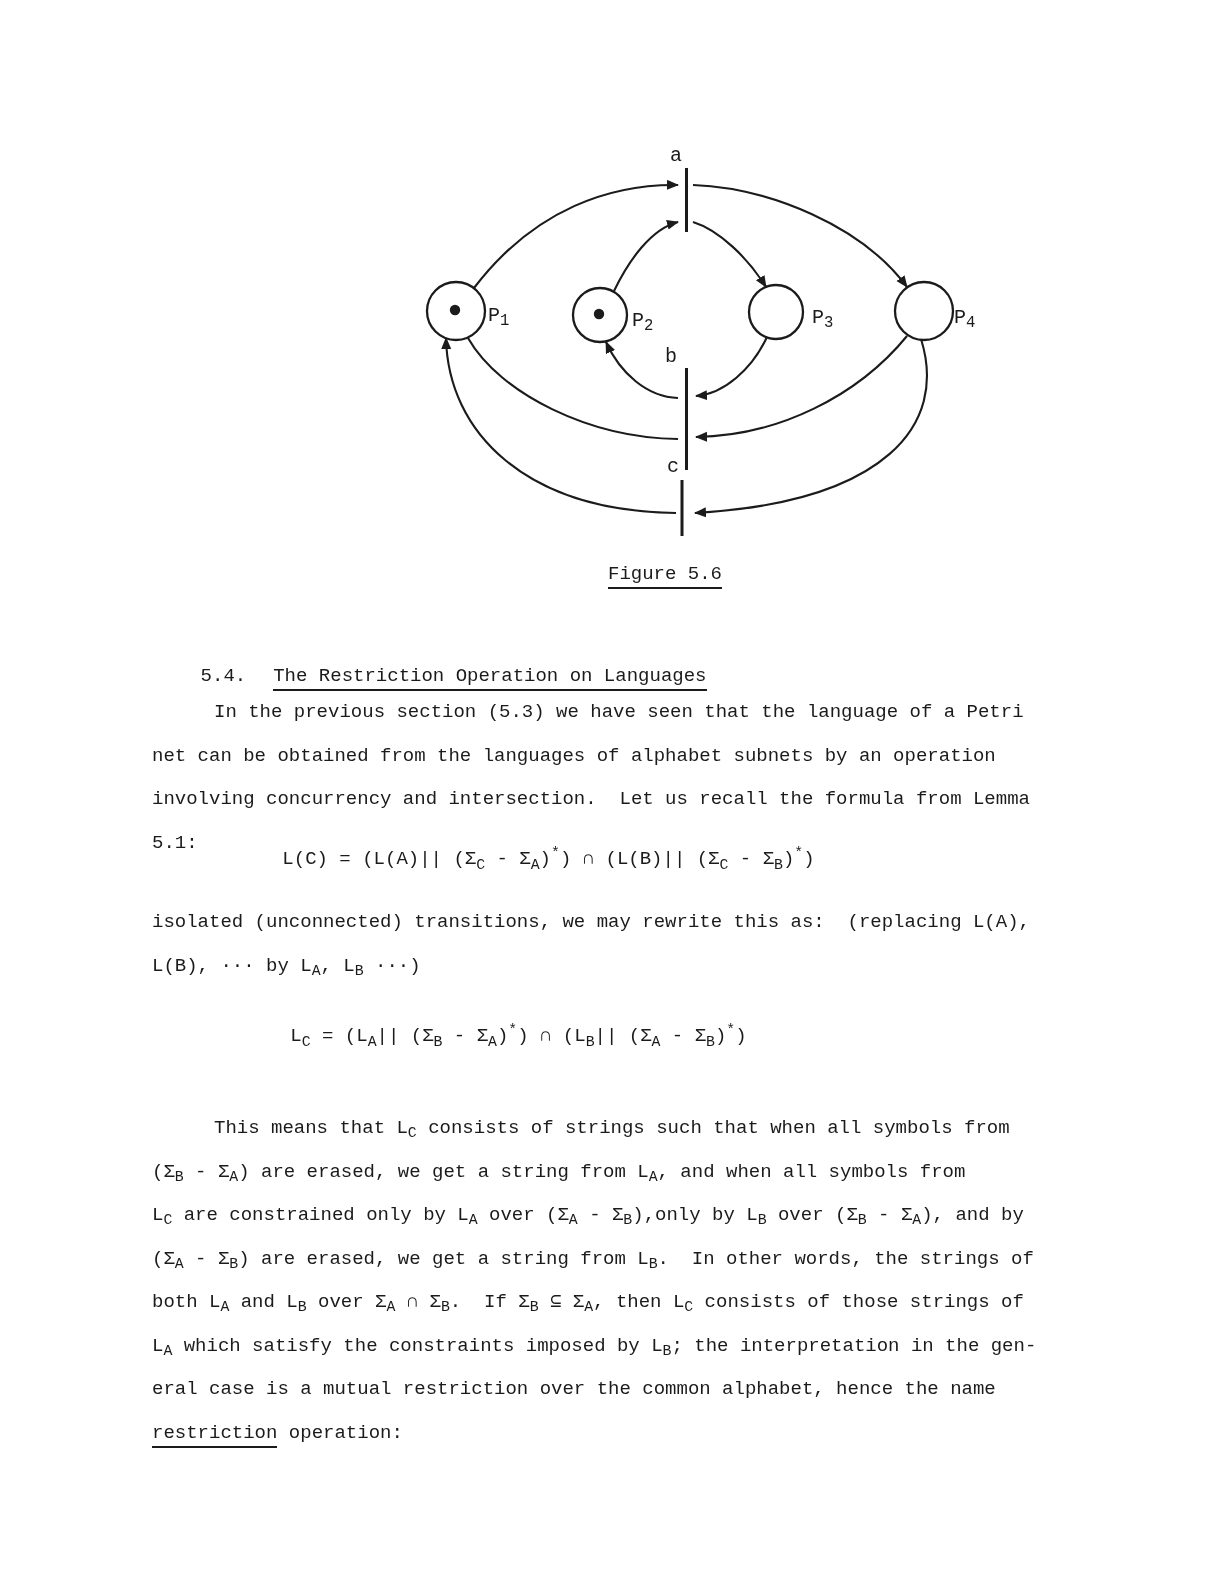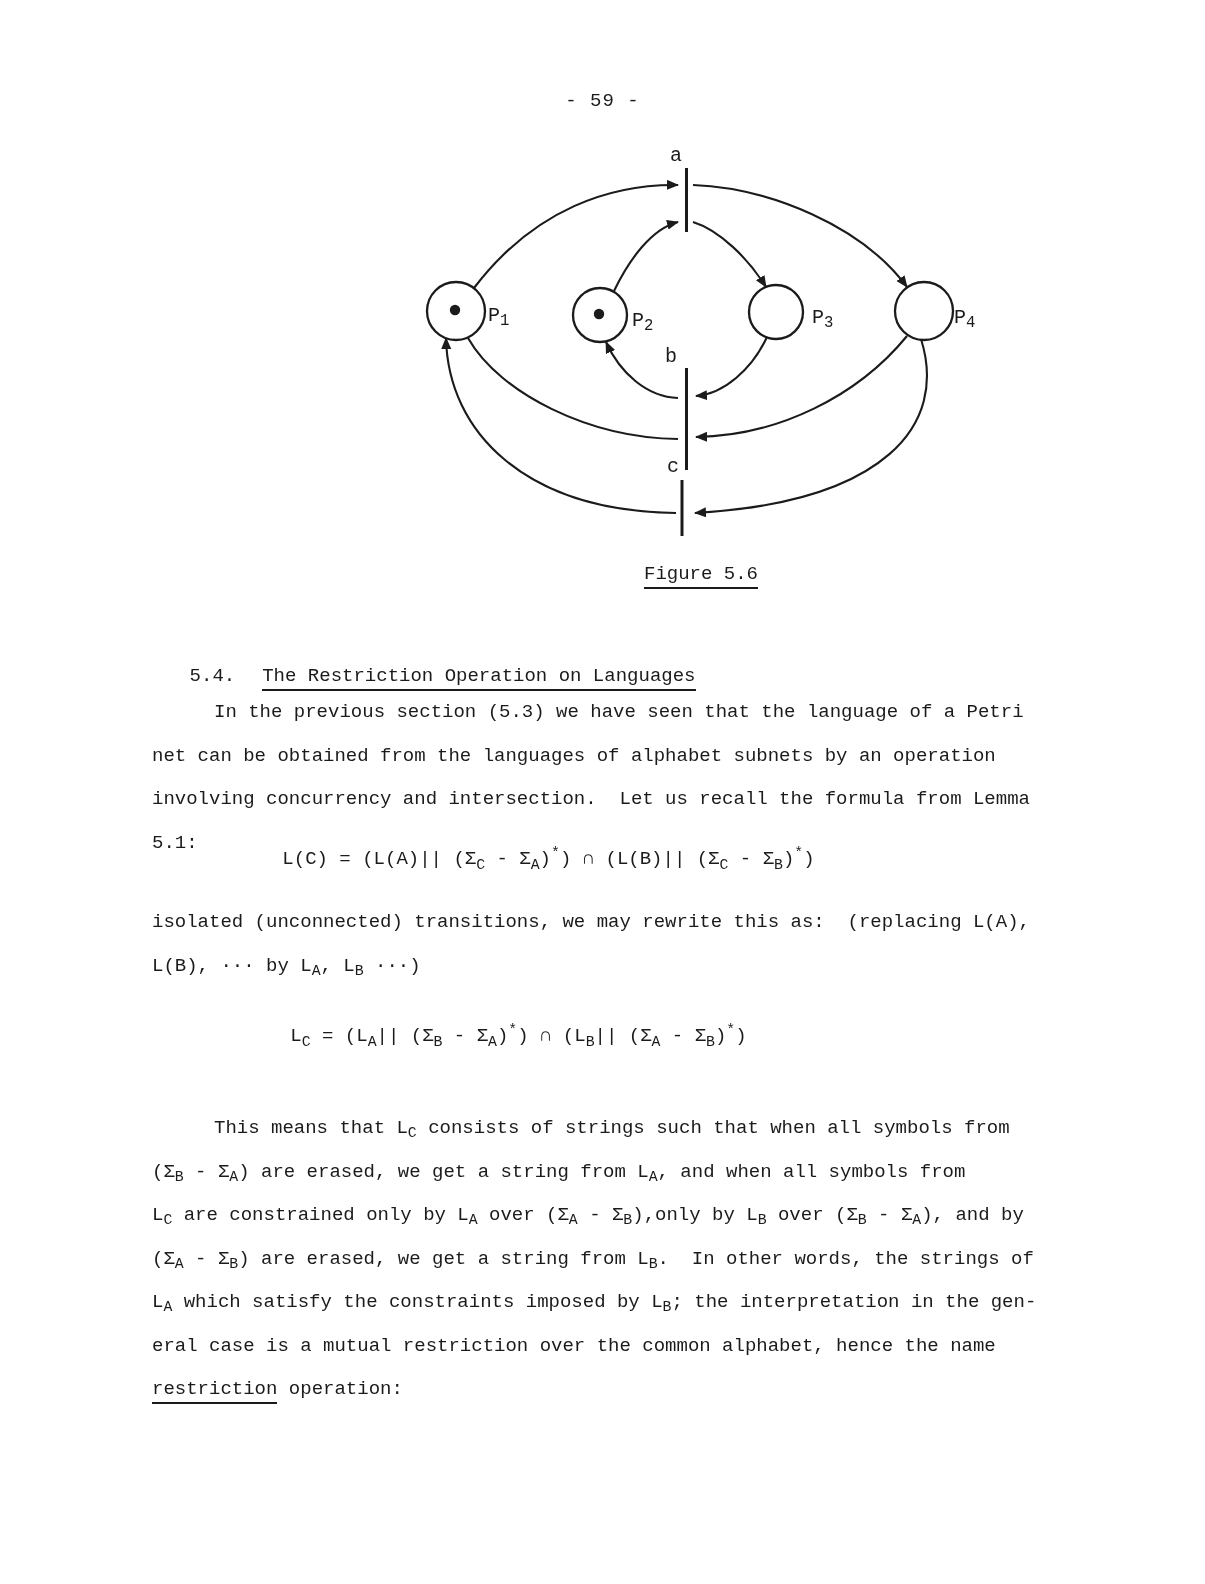--- a/index.html
+++ b/index.html
@@ -6,39 +6,38 @@
   body {
     width:1205px; height:1584px; position:relative;
     background:#ffffff; color:#1b1b1b;
     font-family:"Liberation Mono","DejaVu Sans Mono",monospace;
   }
   .abs { position:absolute; }
   .pageno { top:90px; left:0; width:1205px; text-align:center; font-size:19px; letter-spacing:1px; }
   .figure-area { left:0; top:0; width:1205px; height:600px; }
   .figure-area svg { position:absolute; left:0; top:0; }
   .nodelabel { font-size:20px; white-space:pre; }
-  .caption { left:644px; top:563px; font-size:19px;font-family:Liberation Mono, monospace; }
-  .heading { left:144px; top:643px; font-size:19px; white-space:pre; }
+  .caption { left:608px; top:563px; font-size:19px;font-family:Liberation Mono, monospace; }
+  .heading { left:155px; top:643px; font-size:19px; white-space:pre; }
   .heading .num { margin-right:27px; }
   .para { left:152px; width:1010px; font-size:19px; }
   .para .line { height:37.5px; line-height:37.5px; white-space:pre;margin-top:6px; }
   .indent-first .line:first-child { padding-left:62px; }
   .formula { left:0; width:1097px; text-align:center; font-size:19px; white-space:pre; }
   .formula2 { transform:translateX(-30px); }
   sub { font-size:0.78em; vertical-align:-0.28em; }
   sup { font-size:0.78em; vertical-align:0.5em; }
   .u { border-bottom:2px solid #1b1b1b; padding-bottom:2px; }
   .net-stroke { stroke:#1b1b1b; fill:none; }
 </style>
 </head>
 <body>
 
 <div class="page">
 
-  <div class="abs pageno">- 59 -</div>
 
   <div class="figure-area">
     <svg width="1205" height="600" viewBox="0 0 1205 600">
       <defs>
         <marker id="arr" markerUnits="userSpaceOnUse" markerWidth="14" markerHeight="12" refX="11" refY="5" orient="auto">
           <path d="M0,0 L12,5 L0,10 z" fill="#1b1b1b"></path>
         </marker>
       </defs>
 
       <g class="net-stroke" stroke-width="2.1">
@@ -101,18 +100,19 @@
       <div class="line">L(B), ··· by L<sub>A</sub>, L<sub>B</sub> ···)</div>
     </div>
 
   <div class="abs formula formula2" style="top:1022px">L<sub>C</sub> = (L<sub>A</sub>|| (Σ<sub>B</sub> - Σ<sub>A</sub>)<sup>*</sup>) ∩ (L<sub>B</sub>|| (Σ<sub>A</sub> - Σ<sub>B</sub>)<sup>*</sup>)</div>
 
   <div class="abs para indent-first" style="top:1104px">
       <div class="line">This means that L<sub>C</sub> consists of strings such that when all symbols from</div>
       <div class="line">(Σ<sub>B</sub> - Σ<sub>A</sub>) are erased, we get a string from L<sub>A</sub>, and when all symbols from</div>
       <div class="line">L<sub>C</sub> are constrained only by L<sub>A</sub> over (Σ<sub>A</sub> - Σ<sub>B</sub>),only by L<sub>B</sub> over (Σ<sub>B</sub> - Σ<sub>A</sub>), and by</div>
       <div class="line">(Σ<sub>A</sub> - Σ<sub>B</sub>) are erased, we get a string from L<sub>B</sub>.  In other words, the strings of</div>
+      <div class="line">both L<sub>A</sub> and L<sub>B</sub> over Σ<sub>A</sub> ∩ Σ<sub>B</sub>.  If Σ<sub>B</sub> ⊆ Σ<sub>A</sub>, then L<sub>C</sub> consists of those strings of</div>
       <div class="line">L<sub>A</sub> which satisfy the constraints imposed by L<sub>B</sub>; the interpretation in the gen-</div>
       <div class="line">eral case is a mutual restriction over the common alphabet, hence the name</div>
       <div class="line"><span class="u">restriction</span> operation:</div>
     </div>
 
 </div>
 
 </body></html>

